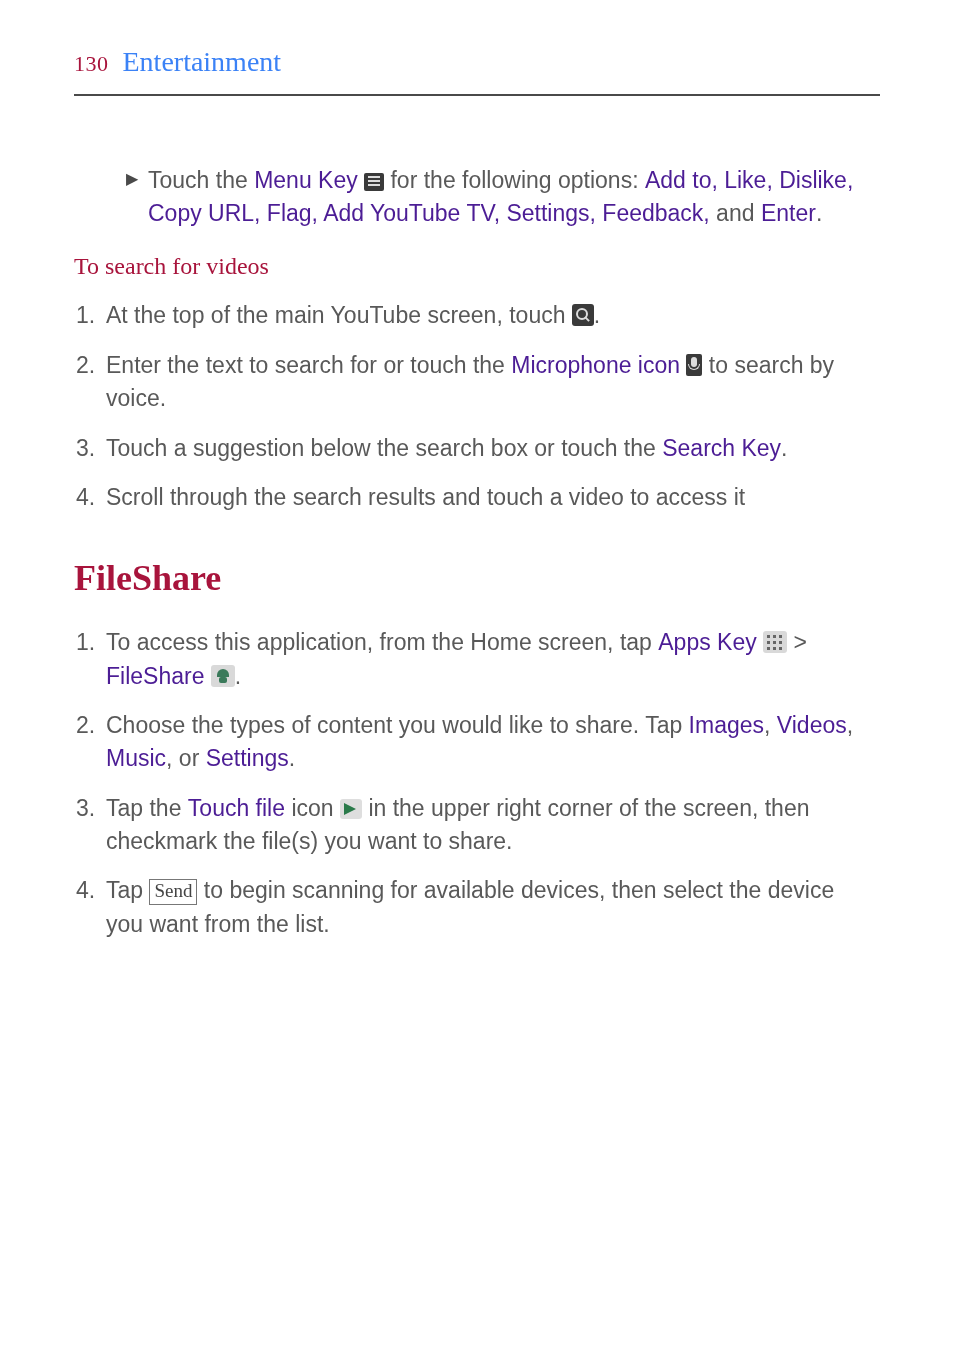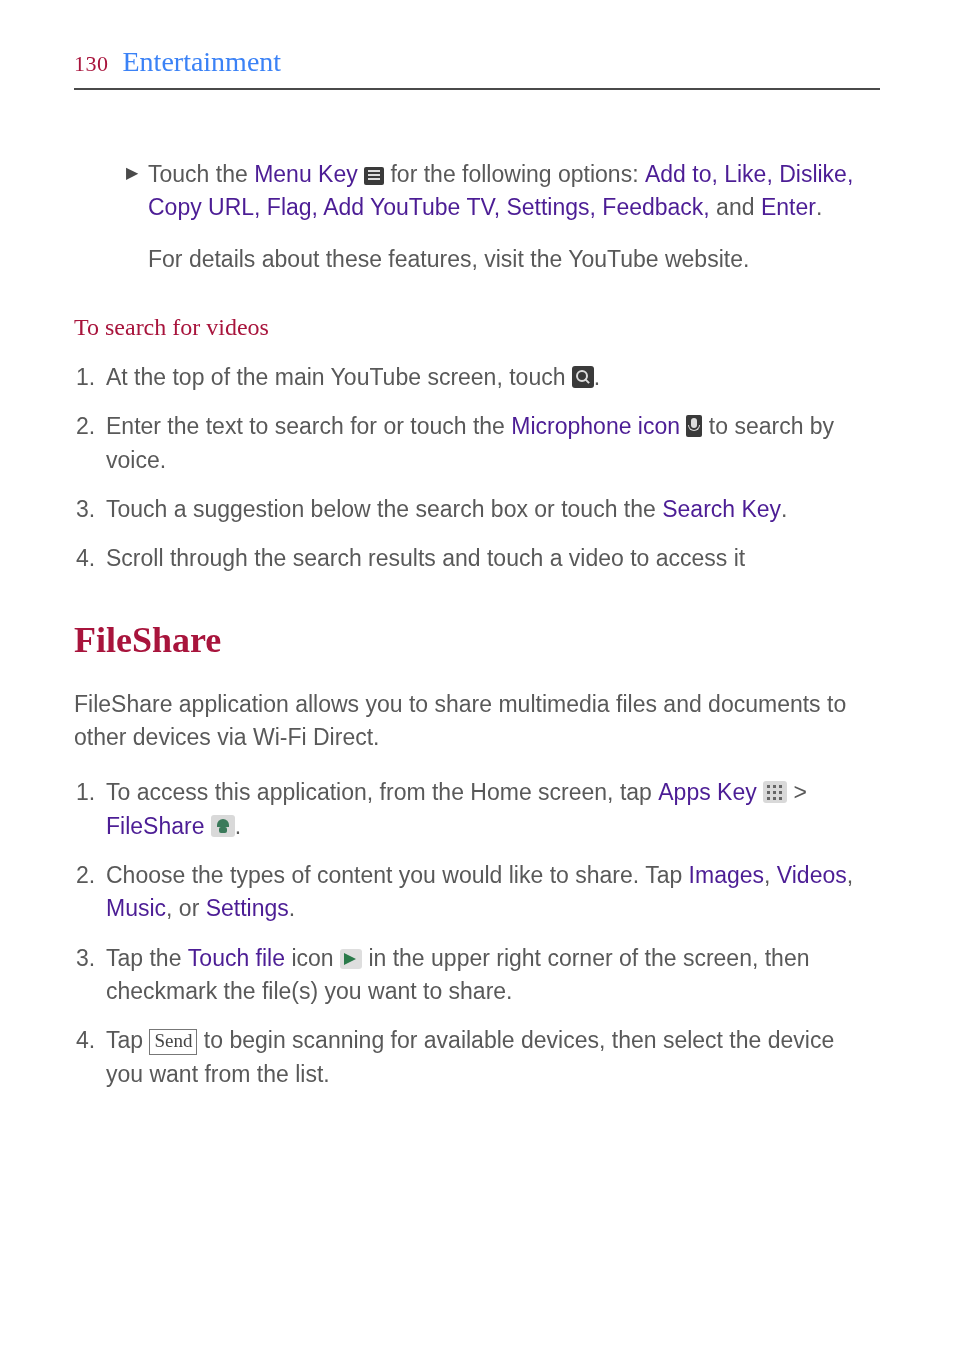--- a/index.html
+++ b/index.html
@@ -1,18 +1,18 @@
 <!DOCTYPE html>
 <html><head>
 <meta charset="utf-8">
 <style>
   * { box-sizing: border-box; margin: 0; padding: 0; }
   html, body { width: 954px; height: 1372px; background: #ffffff; font-family: Arial, Helvetica, sans-serif; color: #595959; }
   .page { padding: 46px 74px 0 74px; }
-  .header-row { display: flex; align-items: baseline; border-bottom: 2px solid #4a4a4a; padding-bottom: 10px; margin-bottom: 68px; }
+  .header-row { display: flex; align-items: baseline; border-bottom: 2px solid #4a4a4a; padding-bottom: 16px; margin-bottom: 68px; }
   .page-num { font-family: Georgia, 'Times New Roman', serif; font-size: 22px; color: #a8143c; font-weight: 400; letter-spacing: 0.5px; }
   .section-title { font-family: Georgia, 'Times New Roman', serif; font-size: 28px; color: #3b82f6; margin-left: 14px; font-weight: 400; }
   .body { font-size: 23px; line-height: 1.45; }
   .bullet-block { margin-left: 52px; margin-bottom: 18px; }
   .bullet-row { display: flex; }
   .bullet-marker { flex: 0 0 22px; color: #4a4a4a; font-size: 16px; line-height: 30px; }
   .bullet-text { flex: 1; }
   .sub-note { margin-left: 74px; margin-top: 18px; margin-bottom: 34px; }
   .subhead { font-family: Georgia, 'Times New Roman', serif; color: #a8143c; font-size: 24px; margin: 0 0 16px 0; }
   .numlist { margin-left: 0; }
@@ -55,21 +55,20 @@
     <div class="bullet-block">
       <div class="bullet-row">
         <div class="bullet-marker">▶</div>
         <div class="bullet-text">
           <span>Touch the </span><strong class="k">Menu Key</strong>
           <span class="icon icon-menu"></span><span> for the following options: </span><strong class="k">Add to, Like, Dislike, Copy URL, Flag, Add YouTube TV, Settings, Feedback,</strong><span> and </span><strong class="k">Enter</strong><span>.</span>
         </div>
       </div>
     </div>
 
-    <div class="sub-note">For details about these features, visit the YouTube website.</div>
 
     <div class="subhead">To search for videos</div>
 
     <div class="numlist">
       <div class="numitem">
         <div class="num">1.</div>
         <div class="txt">
           <span>At the top of the main YouTube screen, touch </span><span class="icon icon-search"></span><span>.</span>
         </div>
       </div>
@@ -88,21 +87,20 @@
       <div class="numitem">
         <div class="num">4.</div>
         <div class="txt">
           <span>Scroll through the search results and touch a video to access it</span>
         </div>
       </div>
     </div>
 
     <div class="h2">FileShare</div>
 
-    <div class="para">FileShare application allows you to share multimedia files and documents to other devices via Wi-Fi Direct.</div>
 
     <div class="numlist">
       <div class="numitem">
         <div class="num">1.</div>
         <div class="txt">
           <span>To access this application, from the Home screen, tap </span><strong class="k">Apps Key</strong> <span class="icon icon-apps"></span><span> &gt; </span><strong class="k">FileShare</strong> <span class="icon icon-fileshare"></span><span>.</span>
         </div>
       </div>
       <div class="numitem">
         <div class="num">2.</div>

